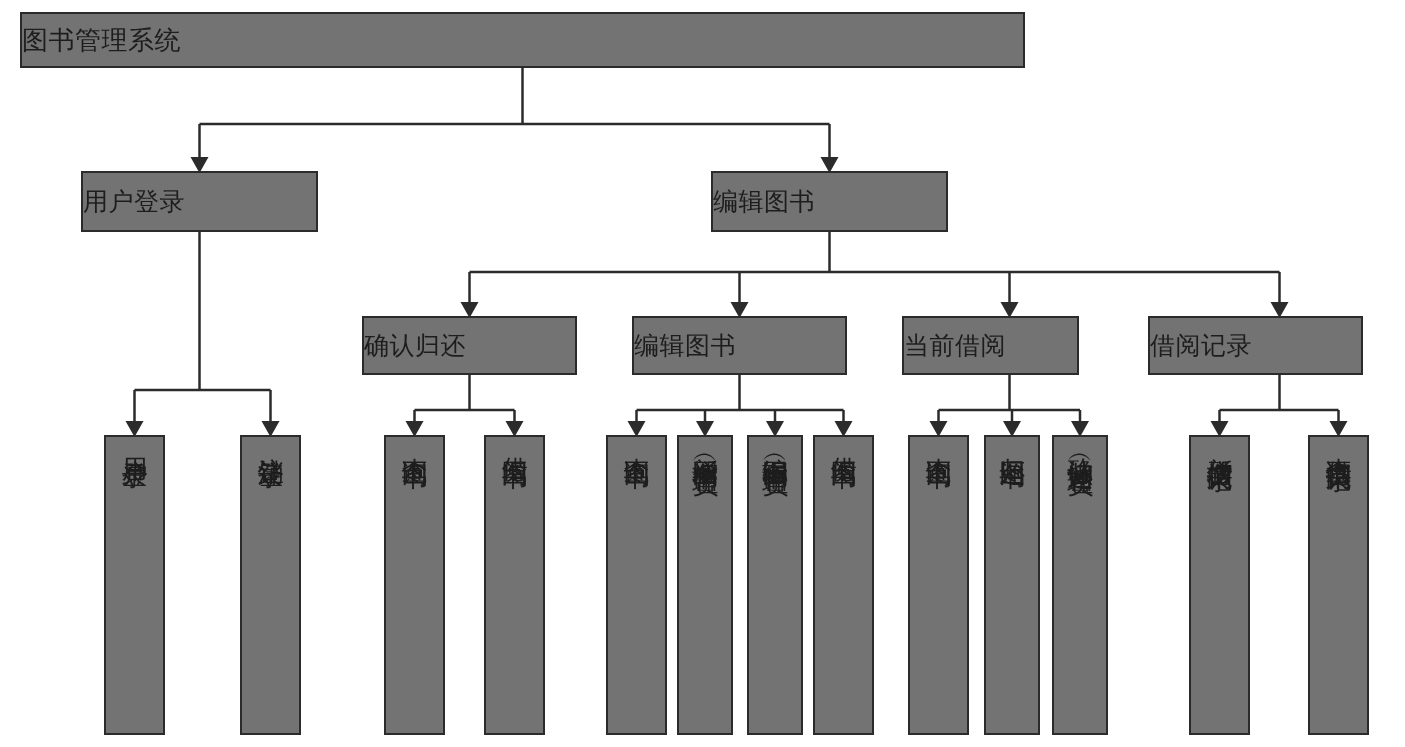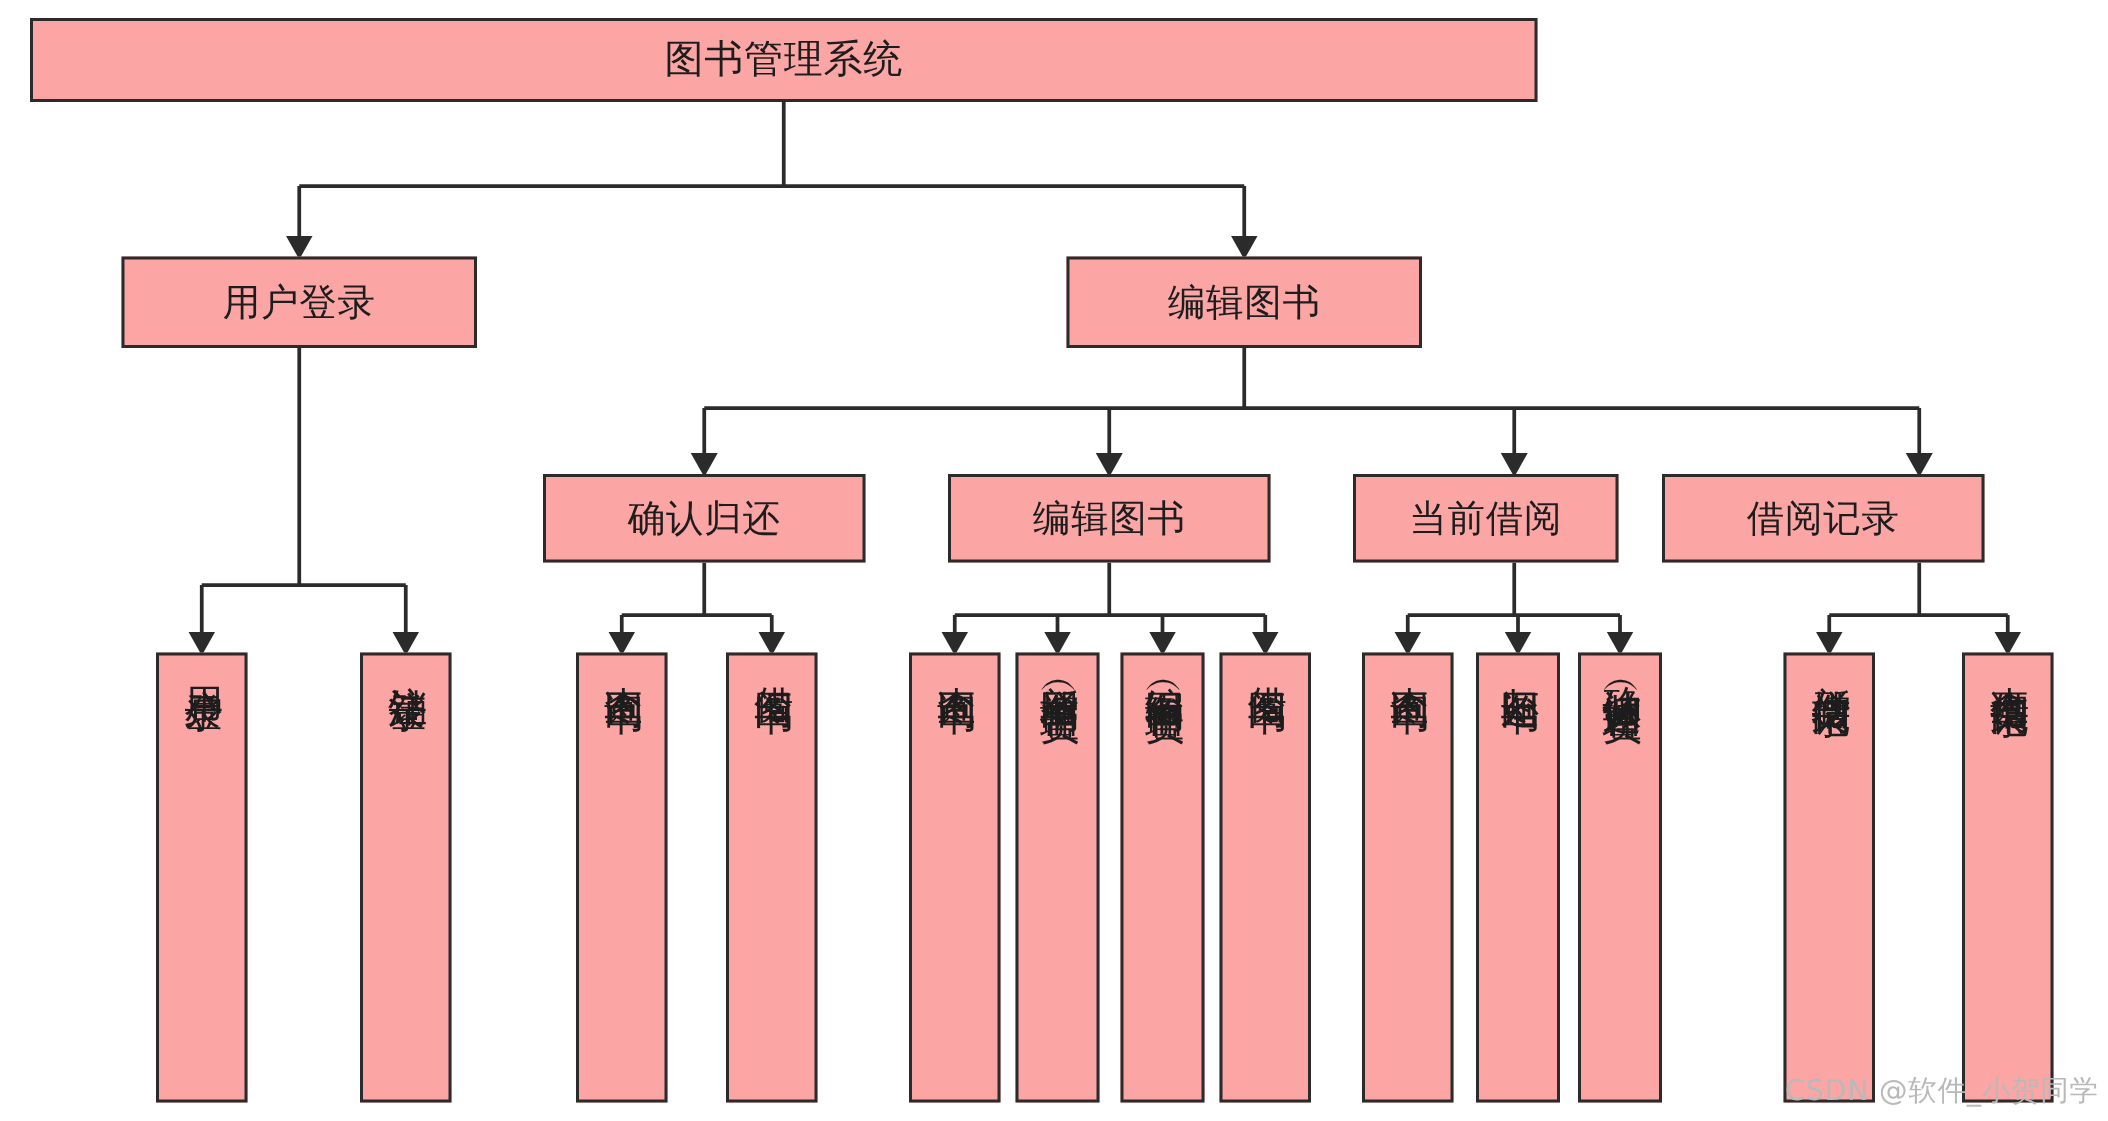--- a/index.html
+++ b/index.html
@@ -23,24 +23,23 @@
     left: 0;
     top: 0;
     width: 1405px;
     height: 747px;
     pointer-events: none;
   }
   .node {
     position: absolute;
     box-sizing: border-box;
     border: 2.5px solid #2b2b2b;
-    background: #fca5a5;
+    background: #737373;
     display: flex;
     align-items: center;
-    justify-content: center;
     color: #1d1d1d;
     z-index: 2;
   }
   .node .lbl {
     display: block;
     line-height: 1.18;
     letter-spacing: 0.5px;
   }
   
   .node.horiz .lbl {
@@ -131,21 +130,21 @@
       </div>
       <div class="node level3 horiz" style="left: 362px; top: 316px; width: 215px; height: 59px;">
         <span class="lbl">确认归还</span>
       </div>
       <div class="node level3 horiz" style="left: 632px; top: 316px; width: 215px; height: 59px;">
         <span class="lbl">编辑图书</span>
       </div>
       <div class="node level3 horiz" style="left: 902px; top: 316px; width: 177px; height: 59px;">
         <span class="lbl">当前借阅</span>
       </div>
-      <div class="node level3 horiz" style="left: 1108px; top: 316px; width: 215px; height: 59px;">
+      <div class="node level3 horiz" style="left: 1148px; top: 316px; width: 215px; height: 59px;">
         <span class="lbl">借阅记录</span>
       </div>
       <div class="node leaf vert" style="left: 104px; top: 435px; width: 61px; height: 300px;">
         <span class="lbl">用户登录</span>
       </div>
       <div class="node leaf vert" style="left: 240px; top: 435px; width: 61px; height: 300px;">
         <span class="lbl">注销登录</span>
       </div>
       <div class="node leaf vert" style="left: 384px; top: 435px; width: 61px; height: 300px;">
         <span class="lbl">查询图书</span>
@@ -175,14 +174,13 @@
         <span class="lbl">确认归还（管理员）</span>
       </div>
       <div class="node leaf vert" style="left: 1189px; top: 435px; width: 61px; height: 300px;">
         <span class="lbl">新增借阅记录</span>
       </div>
       <div class="node leaf vert" style="left: 1308px; top: 435px; width: 61px; height: 300px;">
         <span class="lbl">查询借阅记录</span>
       </div>
     </div>
 
-  <div class="watermark" style="left: 1190px; top: 714px; color: rgb(185, 185, 185);">CSDN @软件_小贺同学</div>
 </div>
 
 </body></html>

